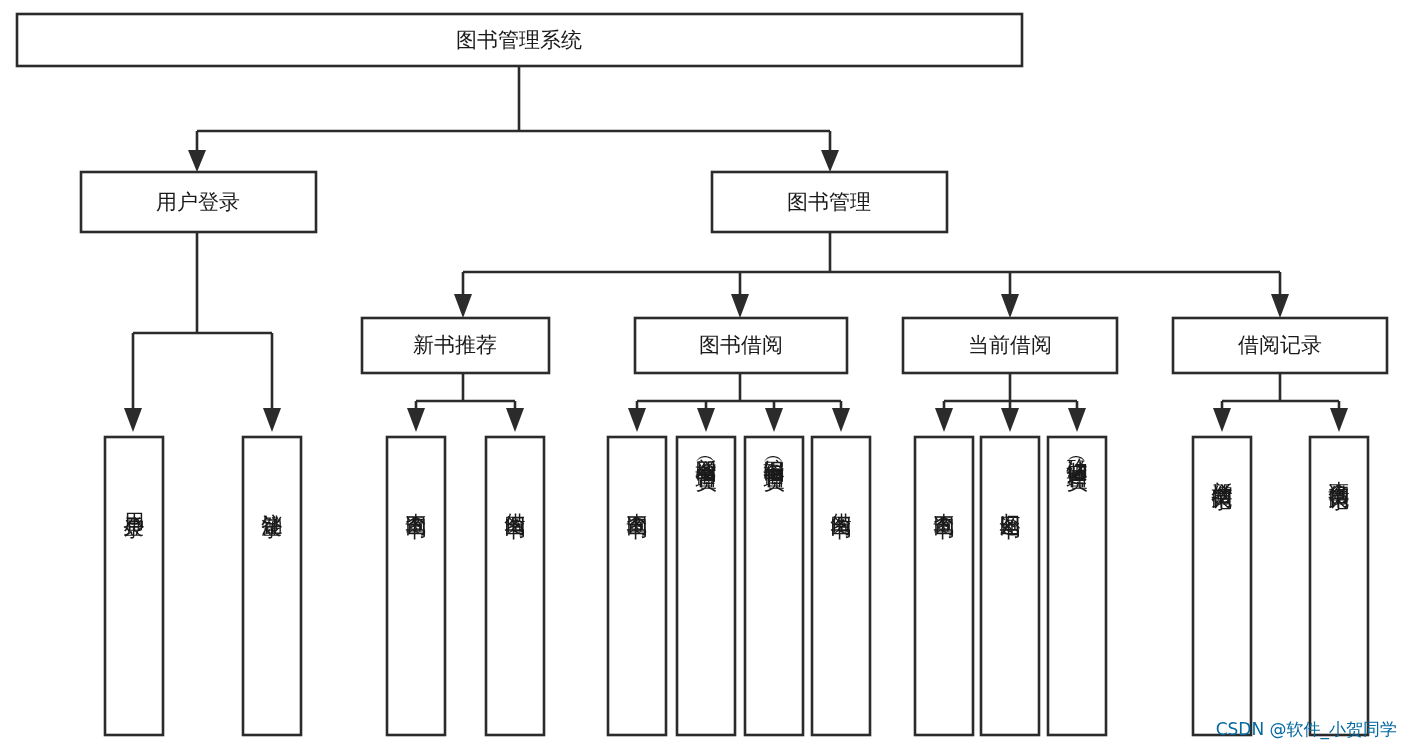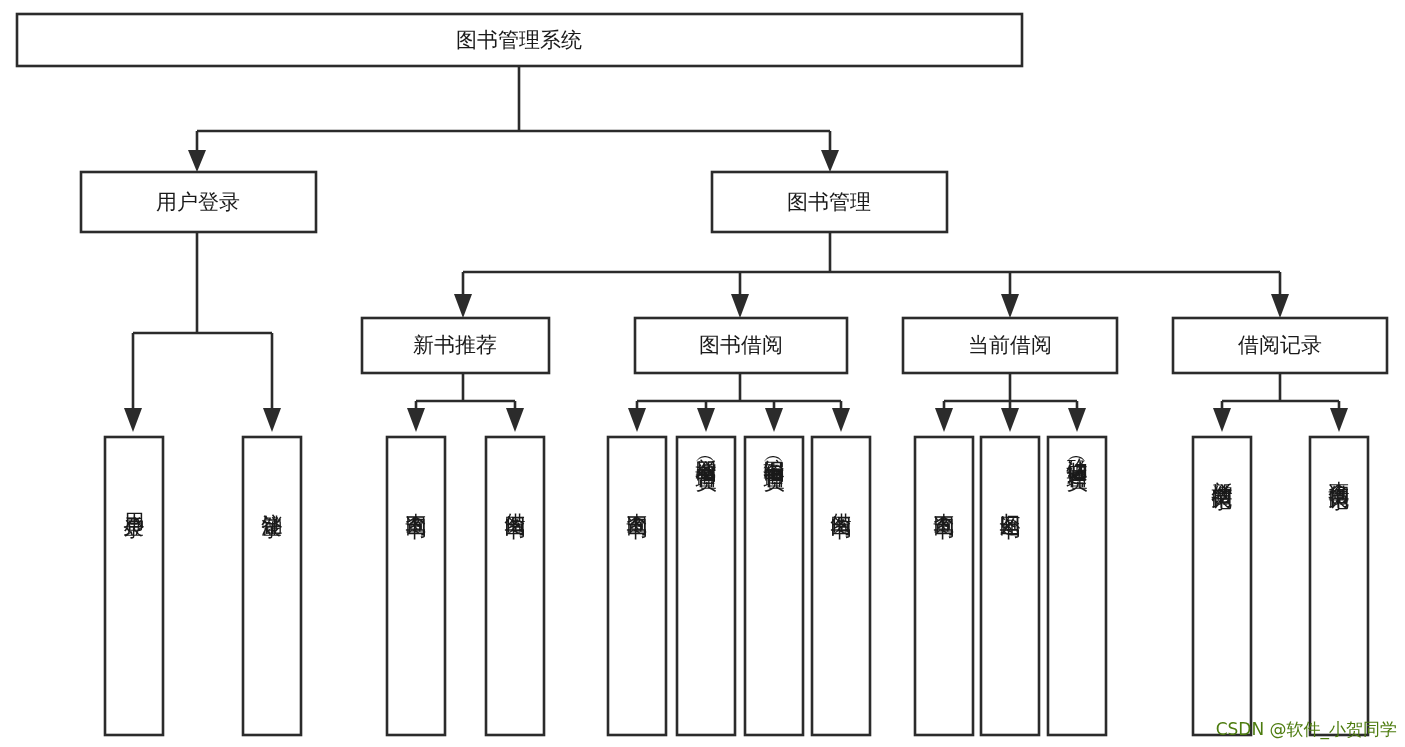--- a/index.html
+++ b/index.html
@@ -56,21 +56,21 @@
     text-orientation: upright;
     text-anchor: middle;
     letter-spacing: 2px;
   }
   .watermark-text {
     position: absolute;
     right: 8px;
     bottom: 6px;
     font-family: "DejaVu Sans", "Liberation Sans", sans-serif;
     font-size: 17px;
-    color: #4d7c0f;
+    color: #0369a1;
     white-space: nowrap;
     pointer-events: none;
     user-select: none;
     text-align: right;
   }
 </style>
 </head>
 <body>
 
 <div id="diagram-root">

